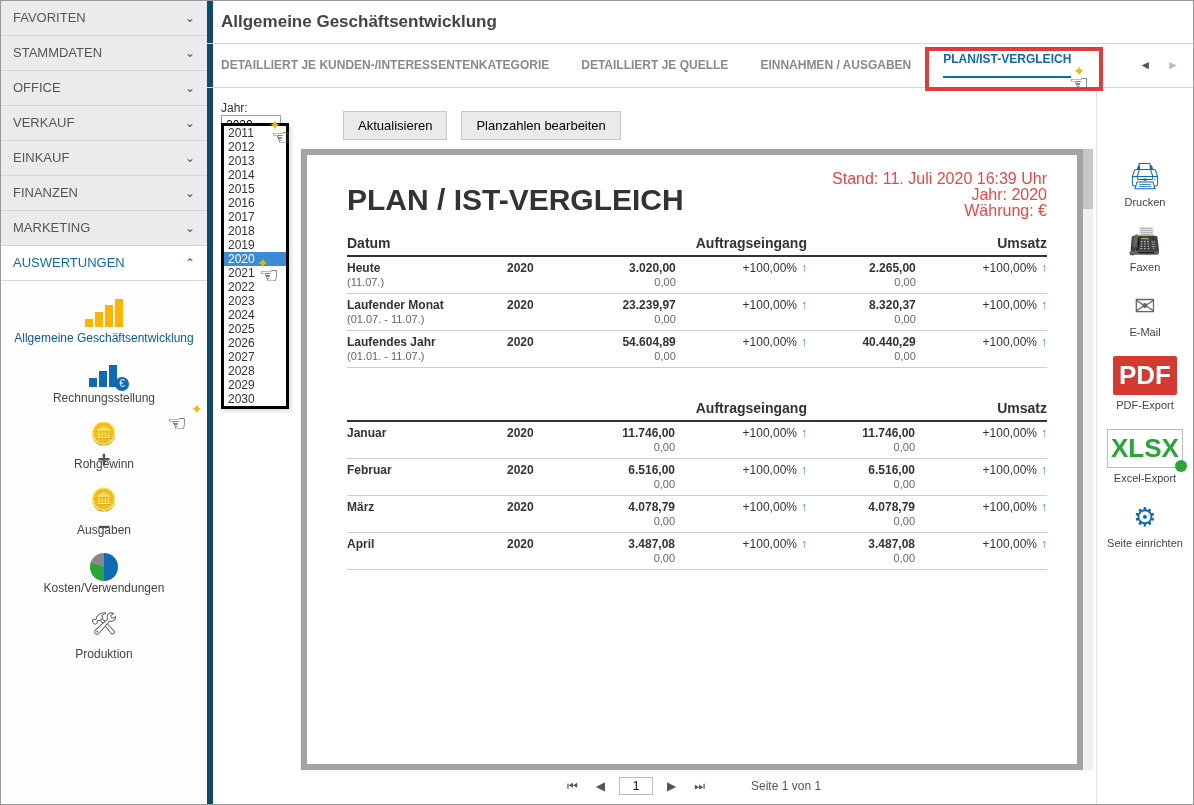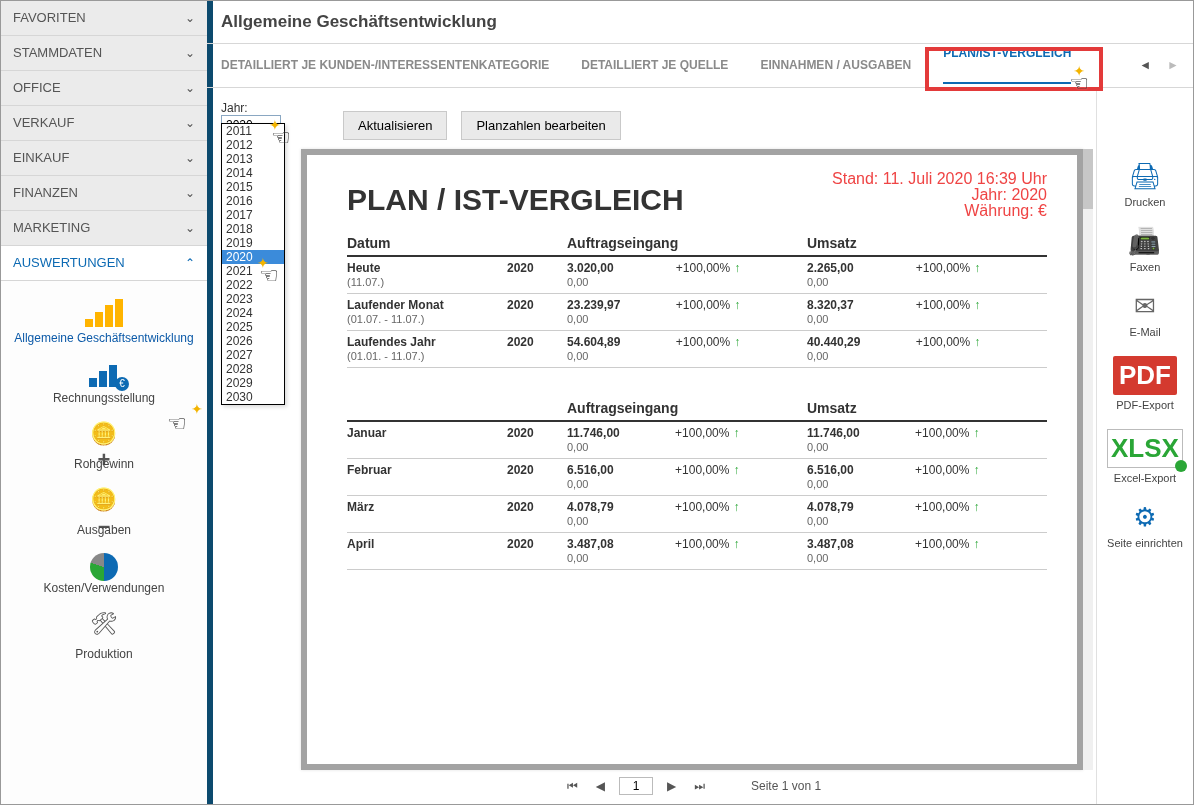--- a/index.html
+++ b/index.html
@@ -21,47 +21,47 @@
 .ic-coins{color:#e89b00;font-size:22px}
 .ic-coins-minus::after{content:" –";color:#555;font-weight:bold}
 .ic-coins-plus::after{content:" +";color:#555;font-weight:bold}
 .ic-pie{width:28px;height:28px;border-radius:50%;background:conic-gradient(#0d6ab3 0 50%,#2aa636 0 80%,#888 0 100%);margin:0 auto}
 .ic-tool{color:#555;font-size:22px}
 
 .header{position:absolute;left:206px;right:0;top:0;height:42px;border-bottom:1px solid #d7d7d7;display:flex;align-items:center;padding:0 14px;font-size:17px;font-weight:600;color:#444}
 
 .tabs{position:absolute;left:206px;right:0;top:42px;height:44px;border-bottom:1px solid #d7d7d7;display:flex;align-items:center;padding:0 14px;gap:32px;font-size:12px;font-weight:600;color:#8a8a8a}
 .tab{cursor:pointer;white-space:nowrap}
-.tab.active{color:#0d6ab3;border-bottom:2px solid #0d6ab3;padding-bottom:22px}
+.tab.active{color:#0d6ab3;border-bottom:2px solid #0d6ab3;padding-bottom:10px}
 .tab-highlight{position:absolute;right:90px;top:46px;width:170px;height:36px;border:4px solid #e33a3a;pointer-events:none}
 .tab-nav-arrows{margin-left:auto;display:flex;gap:16px;color:#555}
 .tab-nav-arrows span{cursor:pointer}
 
 .toolbar{position:absolute;left:220px;top:100px;height:40px;display:flex;align-items:flex-start;gap:14px}
 .label-jahr{font-size:12px}
 .btn{background:#eaeaea;border:1px solid #c9c9c9;padding:6px 14px;font-size:13px;cursor:pointer}
 
 .year-select{position:relative}
 .year-field{width:50px;border:1px solid #8aa7c2;padding:2px 4px;font-size:12px;background:#fff}
-.year-list{position:absolute;left:0;top:22px;width:62px;max-height:280px;overflow:auto;border:1px solid #000000;background:#fff;font-size:12px;z-index:10;box-shadow:2px 2px 4px rgba(0,0,0,.15)}
+.year-list{position:absolute;left:0;top:22px;width:62px;max-height:280px;overflow:auto;border:3px solid #000000;background:#fff;font-size:12px;z-index:10;box-shadow:2px 2px 4px rgba(0,0,0,.15)}
 .year-list div{padding:0 4px;line-height:14px;cursor:pointer}
 .year-list div.selected{background:#3b8bda;color:#fff}
 
 .cursor-hand{position:absolute;font-size:22px;color:#000;text-shadow:0 0 2px #fff;pointer-events:none;z-index:30}
 .spark{position:absolute;font-size:14px;color:#f3b400;z-index:29;pointer-events:none}
 
 .report-area{position:absolute;left:300px;top:148px;right:110px;bottom:34px;overflow:auto;border:6px solid #a3a3a3;box-shadow:0 0 3px rgba(0,0,0,.12)}
 .report-page{background:#fff;margin:0 auto;padding:28px 40px 40px;width:700px}
 .rp-title{font-size:30px;font-weight:700;color:#333}
 .rp-sub{font-size:14px;margin-top:4px}
 .rp-sub b{font-weight:600}
 .rp-meta{text-align:right;font-size:16px;color:#ef4444;margin-top:-46px;margin-bottom:12px;line-height:16px}
 table.rpt{width:100%;border-collapse:collapse;font-size:12px}
 table.rpt th{text-align:left;font-weight:700;font-size:14px;border-bottom:2px solid #333;padding:4px 0}
-table.rpt th.r,table.rpt td.r{text-align:left}
+table.rpt th.r,table.rpt td.r{text-align:right}
 table.rpt td{padding:4px 0;border-bottom:1px solid #ccc;vertical-align:top}
 td .sub{color:#666;font-size:11px}
 .pct{white-space:nowrap}
 .arrow-up{color:#2aa636;font-weight:bold;margin-left:4px}
 
 .pager{position:absolute;left:300px;right:110px;bottom:4px;height:28px;display:flex;align-items:center;justify-content:center;gap:10px;font-size:12px;color:#555}
 .pager .pg-btn{cursor:pointer;padding:0 4px}
 .pager input{width:28px;text-align:center;border:1px solid #bbb;font-size:12px}
 
 .actions{position:absolute;right:0;top:90px;bottom:0;width:96px;border-left:1px solid #e0e0e0;display:flex;flex-direction:column;align-items:center;gap:18px;padding-top:70px;font-size:11px;color:#444}

